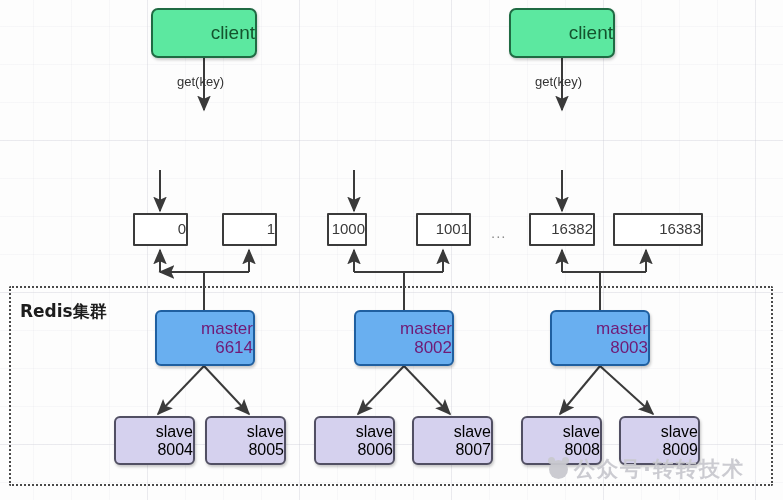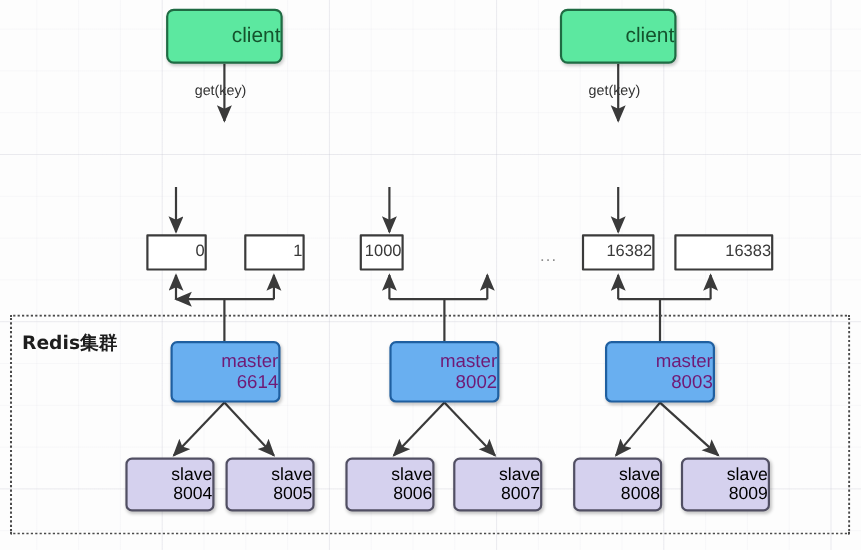--- a/index.html
+++ b/index.html
@@ -139,20 +139,23 @@
 
   <div class="node slot" style="left:133px;top:213px;width:55px;height:33px;">
     <span>0</span>
   </div>
   <div class="node slot" style="left:222px;top:213px;width:55px;height:33px;">
     <span>1</span>
   </div>
   <div class="node slot" style="left:327px;top:213px;width:40px;height:33px;">
     <span>1000</span>
   </div>
+  <div class="node slot" style="left:416px;top:213px;width:55px;height:33px;">
+    <span>1001</span>
+  </div>
   <div class="ellipsis" style="left:491px;top:224px;">...</div>
   <div class="node slot" style="left:529px;top:213px;width:66px;height:33px;">
     <span>16382</span>
   </div>
   <div class="node slot" style="left:613px;top:213px;width:90px;height:33px;">
     <span>16383</span>
   </div>
 
   <div class="cluster-box" style="left:9px;top:286px;width:764px;height:200px;"></div>
   <div class="cluster-label" style="left:20px;top:300px;">Redis集群</div>
@@ -188,14 +191,18 @@
   </div>
   <div class="node slave" style="left:521px;top:416px;width:81px;height:49px;">
     <span>slave</span>
     <span>8008</span>
   </div>
   <div class="node slave" style="left:619px;top:416px;width:81px;height:49px;">
     <span>slave</span>
     <span>8009</span>
   </div>
 
+  <div class="watermark" style="left:549px;top:455px;">
+    <span class="wm-dot"></span>
+    <span>公众号·转转技术</span>
+  </div>
 
 </div>
 
 </body></html>

